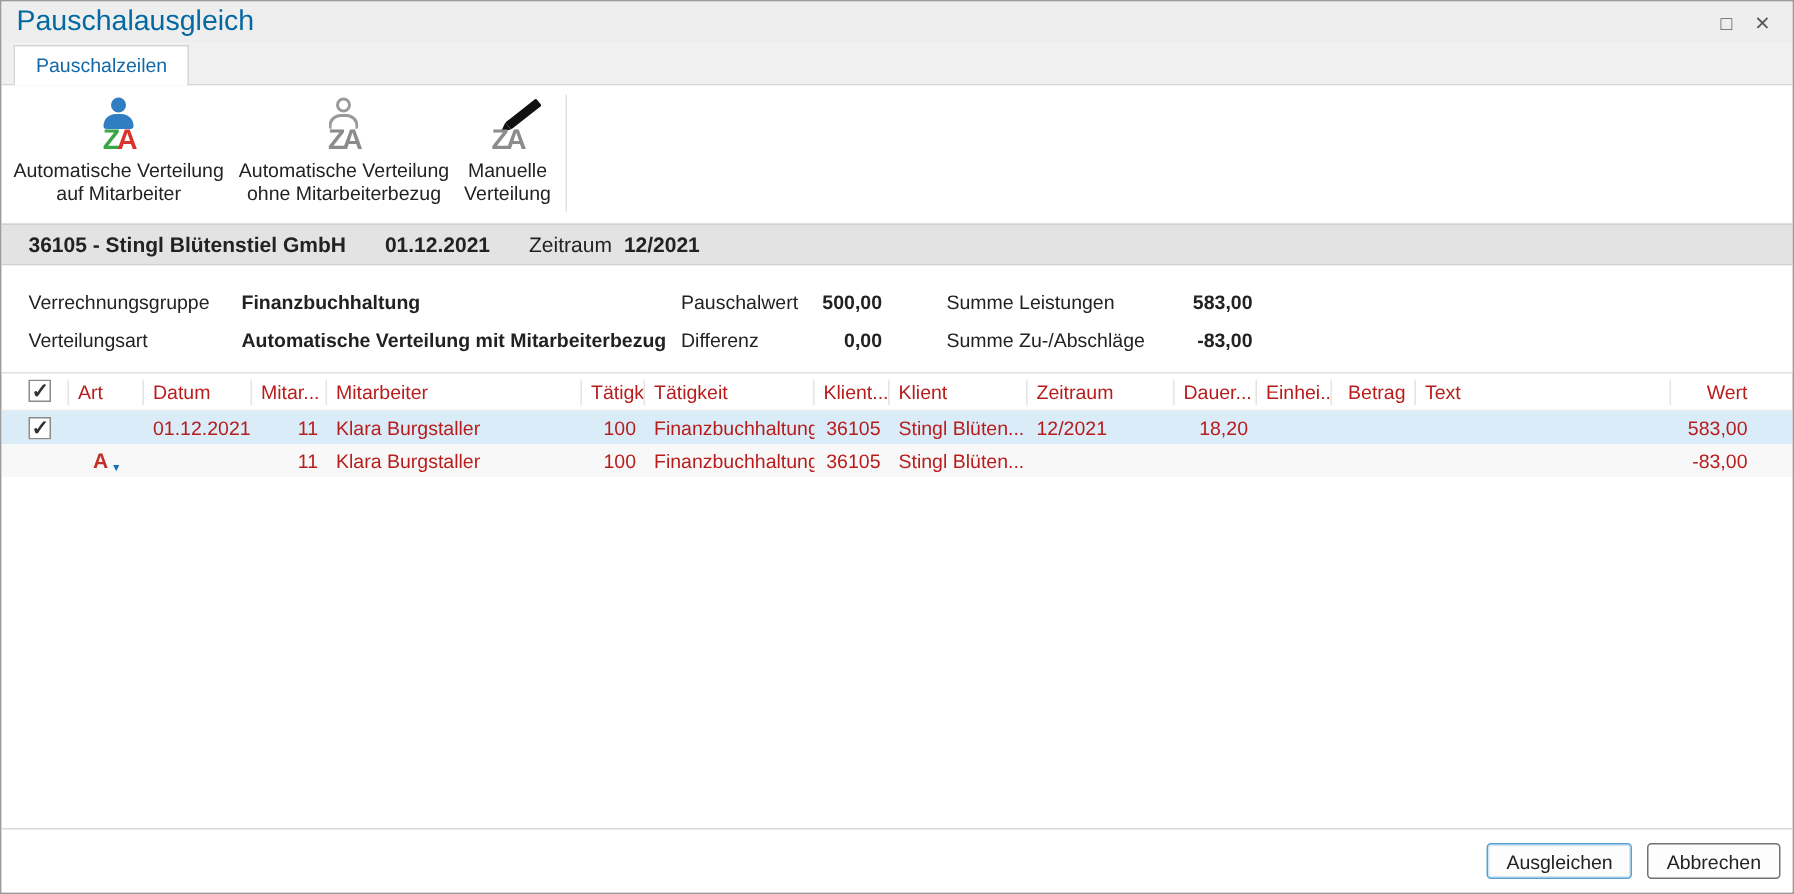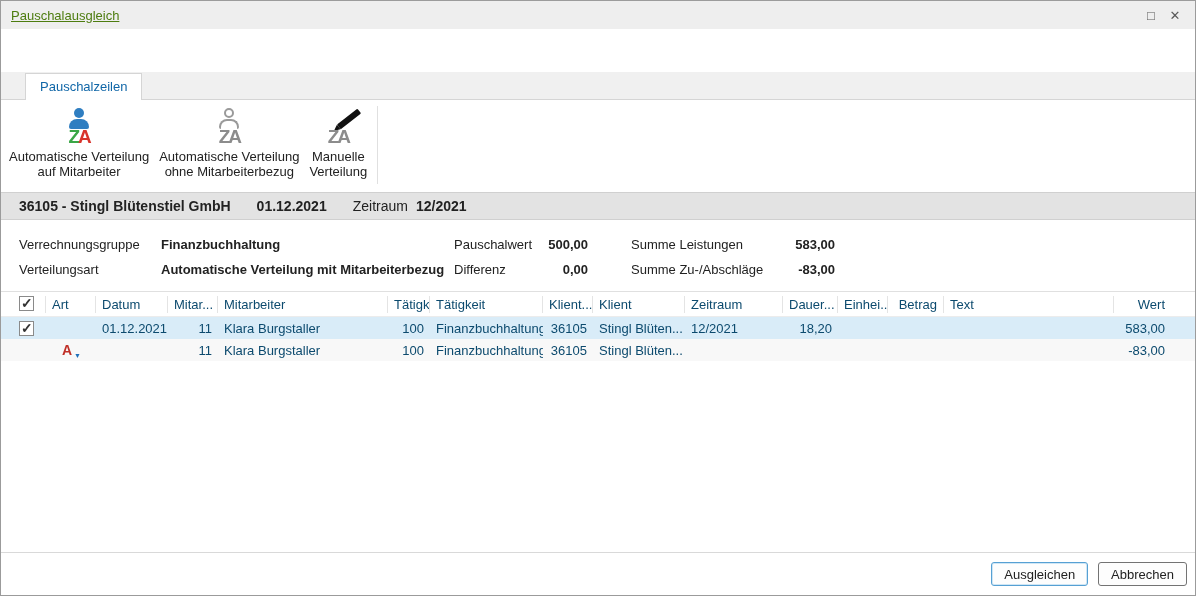--- a/index.html
+++ b/index.html
@@ -1,26 +1,26 @@
 <!DOCTYPE html>
 <html><head>
 <meta charset="utf-8">
 <style>
   * { margin:0; padding:0; box-sizing:border-box; }
   html,body { width:1196px; height:596px; background:#dcdcdc; font-family:"Liberation Sans", sans-serif; }
   .window { width:1196px; height:596px; background:#fff; border:1px solid #9b9b9b; display:flex; flex-direction:column; overflow:hidden; }
 
   
   .titlebar { height:28px; background:#eeeeee; display:flex; align-items:center; padding:0 8px 0 10px; flex:0 0 auto; }
-  .titlebar .title { font-size:13px; color:#4d7c0f;text-decoration:underline; }
+  .titlebar .title { font-size:19px; color:#0369a1; }
   .titlebar .spacer { flex:1; }
   .winbtn { width:24px; height:20px; display:flex; align-items:center; justify-content:center; font-size:13px; color:#5a5a5a; cursor:default; }
 
   
-  .tabstrip { height:28px; background:#f0f0f0; display:flex; align-items:flex-end; padding-left:24px; border-bottom:1px solid #d5d5d5; flex:0 0 auto;margin-top:43px; }
+  .tabstrip { height:28px; background:#f0f0f0; display:flex; align-items:flex-end; padding-left:8px; border-bottom:1px solid #d5d5d5; flex:0 0 auto; }
   .tab { background:#fff; border:1px solid #d5d5d5; border-bottom:none; padding:5px 14px 6px 14px; font-size:13px; color:#1167a8; position:relative; top:1px; }
 
   
   .toolbar { height:92px; background:#fff; display:flex; align-items:flex-start; padding:6px 0 0 4px; flex:0 0 auto; }
   .tbtn { display:flex; flex-direction:column; align-items:center; padding:2px 4px; margin-right:2px; }
   .tbtn .cap { font-size:13px; color:#222; line-height:15px; text-align:left; }
   .tb-sep { width:1px; height:78px; background:#e0e0e0; margin-left:4px; }
 
   .icon-box { position:relative; width:46px; height:38px; margin-bottom:3px; }
   .za { position:absolute; bottom:0; left:50%; transform:translateX(-50%); font-weight:bold; font-size:19px; letter-spacing:-2px; line-height:19px; font-family:"Liberation Sans", sans-serif; }
@@ -42,21 +42,21 @@
   
   .summary { background:#fff; padding:17px 0 14px 18px; flex:0 0 auto; }
   .sumrow { display:flex; font-size:13px; color:#222; margin-bottom:10px; }
   .sumrow:last-child { margin-bottom:0; }
   .sl1 { width:142px; } .sv1 { width:293px; font-weight:bold; }
   .sl2 { width:82px; } .sv2 { width:52px; font-weight:bold; text-align:right; }
   .sl3 { width:152px; margin-left:43px; } .sv3 { width:52px; font-weight:bold; text-align:right; }
 
   
   .table { flex:1; display:flex; flex-direction:column; border-top:1px solid #e0e0e0; min-height:0; }
-  .thead, .trow { display:grid; grid-template-columns:45px 50px 72px 50px 170px 42px 113px 50px 92px 98px 55px 50px 56px 170px minmax(0,1fr); font-size:13px; color:#0c4a6e; }
+  .thead, .trow { display:grid; grid-template-columns:45px 50px 72px 50px 170px 42px 113px 50px 92px 98px 55px 50px 56px 170px minmax(0,1fr); font-size:13px; color:#b91c1c; }
   .thead { height:25px; align-items:center; border-bottom:1px solid #ececec; flex:0 0 auto; }
   .th { padding:0 6px; border-right:1px solid #e4e4e4; height:17px; line-height:17px; white-space:nowrap; overflow:hidden; }
   .th.r { text-align:right; }
   .th:last-child { border-right:none; padding-right:30px; }
   .trow { height:22px; align-items:center; }
   .trow.sel { background:#d9ecf8; }
   .trow.alt { background:#f8f8f8; }
   .td { padding:0 6px; white-space:nowrap; overflow:hidden; }
   .td.r { text-align:right; }
   .td.wert { padding-right:30px; }

